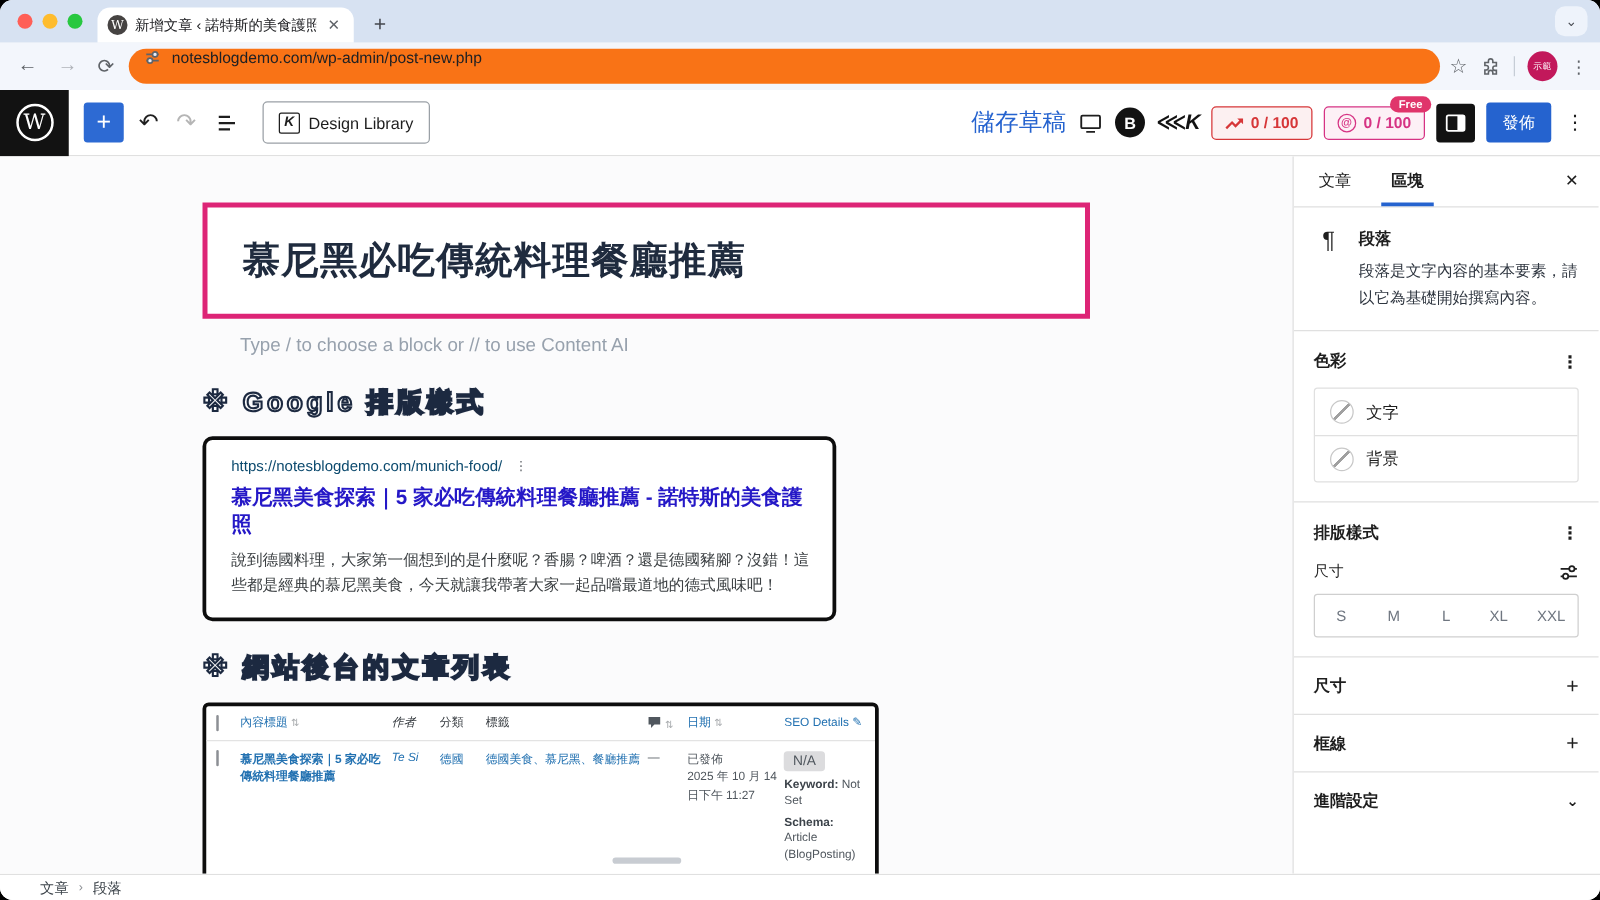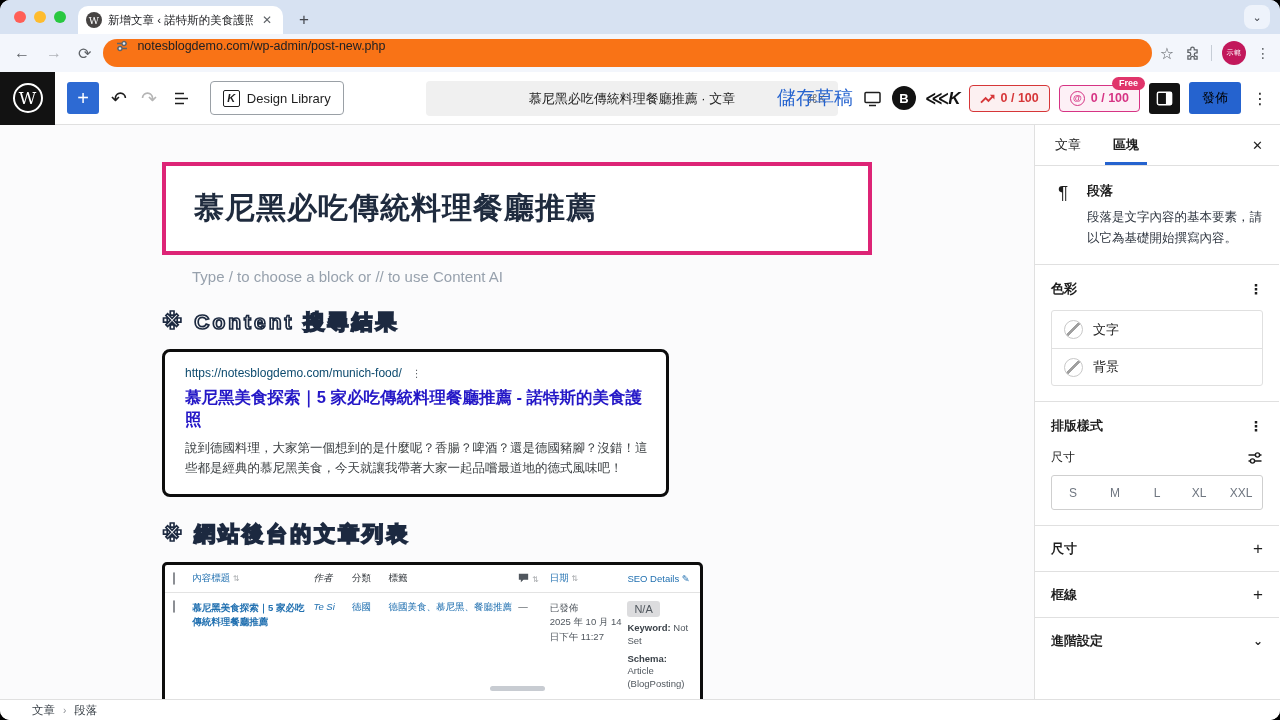--- a/index.html
+++ b/index.html
@@ -61,21 +61,21 @@
   .k-mark { font-weight:900; font-style:italic; font-size:17px; color:#121212; letter-spacing:-1px; }
   .score { height:27px; border-radius:4px; display:flex; align-items:center; gap:6px; padding:0 10px;
     font-size:12.5px; font-weight:bold; position:relative; }
   .score.red { border:1px solid #d63638; background:#fcf0f1; color:#d63638; }
   .score.pink { border:1px solid #d63384; background:#fdf0f6; color:#d63384; }
   .at-ic { width:15px; height:15px; border:1.4px solid #d63384; border-radius:50%; font-size:9px; font-weight:bold;
     display:flex; align-items:center; justify-content:center; }
   .free-pill { position:absolute; top:-9px; right:-6px; background:#e0356b; color:#fff; font-size:9px; font-weight:bold;
     padding:1.5px 7px; border-radius:8px; }
   .panel-toggle { width:31px; height:31px; background:#121212; border-radius:3px; display:flex; align-items:center; justify-content:center; }
-  .publish-btn { height:32px; background:#2563cf; color:#000000; font-size:13px; border:none; border-radius:3px; padding:0 13px; }
+  .publish-btn { height:32px; background:#2563cf; color:#ffffff; font-size:13px; border:none; border-radius:3px; padding:0 13px; }
   .hdr-kebab { font-size:16px; color:#1e1e1e; padding:0 2px; }
 
   
   .main { flex:1; display:flex; overflow:hidden; }
   .canvas { width:1035px; background:#fbfbfc; border-right:1px solid #e0e0e0; position:relative; overflow:hidden; }
   .content-col { width:710px; margin:0 auto; padding-top:37px; }
 
   .title-block { border:4px solid #dd2476; background:#fff; padding:22px 28px; }
   .post-title { font-size:30px; font-weight:800; color:#1f2b3e; letter-spacing:1px; }
   .placeholder { margin:13px 0 0 30px; font-size:15px; color:#97a1ad; }
@@ -199,24 +199,20 @@
       <span class="hdr-ic">
         <svg width="21" height="21" viewBox="0 0 21 21">
             <path d="M4 5.5h9M4 10.5h13M4 15.5h9" stroke="#1e1e1e" stroke-width="1.7" fill="none"></path>
           </svg>
       </span>
       <span class="design-lib">
         <span class="dl-icon">K</span>
         <span>Design Library</span>
       </span>
     </div>
-    <div class="doc-pill">
-      <span>慕尼黑必吃傳統料理餐廳推薦 · 文章</span>
-      <span class="doc-shortcut">⌘K</span>
-    </div>
     <div class="hdr-right">
       <span class="save-draft">儲存草稿</span>
       <span>
         <svg width="21" height="21" viewBox="0 0 21 21" fill="none" stroke="#1e1e1e" stroke-width="1.5">
             <rect x="3" y="4.5" width="15" height="10" rx="1"></rect>
             <path d="M7 17.5h7"></path>
           </svg>
       </span>
       <span class="b-circle">B</span>
       <span class="k-mark">⋘K</span>
@@ -247,21 +243,21 @@
 
     <div class="canvas">
       <div class="content-col">
 
         <div class="title-block">
           <div class="post-title">慕尼黑必吃傳統料理餐廳推薦</div>
         </div>
 
         <div class="placeholder">Type / to choose a block or // to use Content AI</div>
 
-        <div class="outline-heading">※ Content 搜尋結果</div>
+        <div class="outline-heading">※ Google 排版樣式</div>
 
         <div class="result-card">
           <div class="result-url-row">
             <span class="result-url">https://notesblogdemo.com/munich-food/</span>
             <span class="result-kebab">⋮</span>
           </div>
           <div class="result-title">慕尼黑美食探索｜5 家必吃傳統料理餐廳推薦 - 諾特斯的美食護照</div>
           <div class="result-desc">說到德國料理，大家第一個想到的是什麼呢？香腸？啤酒？還是德國豬腳？沒錯！這些都是經典的慕尼黑美食，今天就讓我帶著大家一起品嚐最道地的德式風味吧！</div>
         </div>
 

